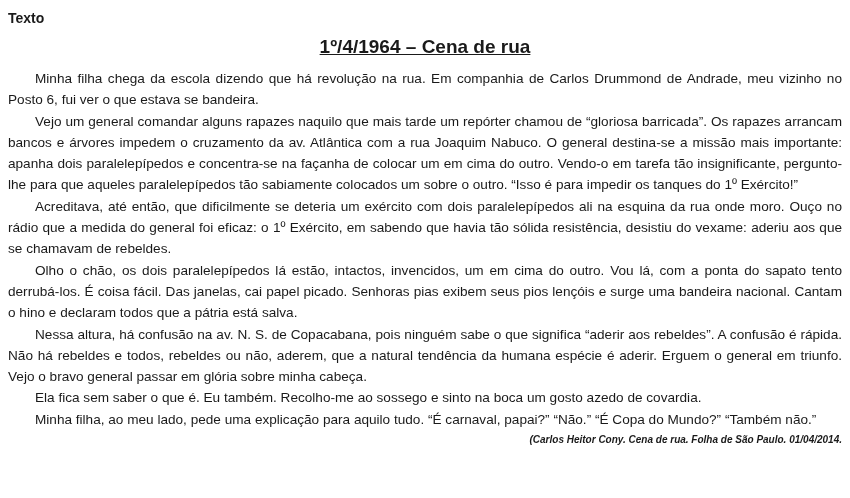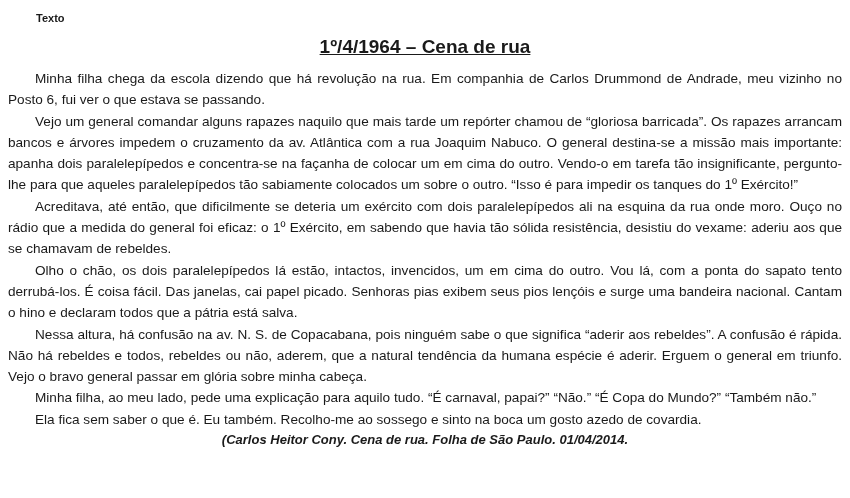--- a/index.html
+++ b/index.html
@@ -14,67 +14,66 @@
     font-family: "Liberation Sans", sans-serif;
     color: #1a1a1a;
   }
   .page {
     box-sizing: border-box;
     width: 850px;
     height: 498px;
     padding: 10px 8px 0 8px;
   }
   .section-label {
-    font-size: 11px;
+    font-size: 14px;
     font-weight: bold;
     line-height: 16px;
-    margin-left: 28px;
   }
   .doc-title {
     text-align: center;
     font-size: 19px;
     font-weight: bold;
     margin: 12px 0 12px 0;
     line-height: 18px;
   }
   .doc-title .underlined {
     text-decoration: underline;
   }
   p.body-par {
     margin: 0;
     font-size: 13.6px;
     line-height: 21.3px;
     text-align: justify;
     text-indent: 27px;
   }
   .citation {
     margin-top: 1px;
-    text-align: center;
+    text-align: right;
     font-weight: bold;
     font-style: italic;
-    font-size: 13px;
+    font-size: 10px;
     line-height: 17.5px;
   }
 </style>
 </head>
 <body>
 
 <div class="page">
 
   <div class="section-label">Texto</div>
 
   <div class="doc-title">
     <span class="underlined">1º/4/1964 – Cena de rua</span>
   </div>
 
-  <p class="body-par">Minha filha chega da escola dizendo que há revolução na rua. Em companhia de Carlos Drummond de Andrade, meu vizinho no Posto 6, fui ver o que estava se passando.</p>
+  <p class="body-par">Minha filha chega da escola dizendo que há revolução na rua. Em companhia de Carlos Drummond de Andrade, meu vizinho no Posto 6, fui ver o que estava se bandeira.</p>
   <p class="body-par">Vejo um general comandar alguns rapazes naquilo que mais tarde um repórter chamou de “gloriosa barricada”. Os rapazes arrancam bancos e árvores impedem o cruzamento da av. Atlântica com a rua Joaquim Nabuco. O general destina-se a missão mais importante: apanha dois paralelepípedos e concentra-se na façanha de colocar um em cima do outro. Vendo-o em tarefa tão insignificante, pergunto-lhe para que aqueles paralelepípedos tão sabiamente colocados um sobre o outro. “Isso é para impedir os tanques do 1º Exército!”</p>
   <p class="body-par">Acreditava, até então, que dificilmente se deteria um exército com dois paralelepípedos ali na esquina da rua onde moro. Ouço no rádio que a medida do general foi eficaz: o 1º Exército, em sabendo que havia tão sólida resistência, desistiu do vexame: aderiu aos que se chamavam de rebeldes.</p>
   <p class="body-par">Olho o chão, os dois paralelepípedos lá estão, intactos, invencidos, um em cima do outro. Vou lá, com a ponta do sapato tento derrubá-los. É coisa fácil. Das janelas, cai papel picado. Senhoras pias exibem seus pios lençóis e surge uma bandeira nacional. Cantam o hino e declaram todos que a pátria está salva.</p>
   <p class="body-par">Nessa altura, há confusão na av. N. S. de Copacabana, pois ninguém sabe o que significa “aderir aos rebeldes”. A confusão é rápida. Não há rebeldes e todos, rebeldes ou não, aderem, que a natural tendência da humana espécie é aderir. Erguem o general em triunfo. Vejo o bravo general passar em glória sobre minha cabeça.</p>
+  <p class="body-par">Ela fica sem saber o que é. Eu também. Recolho-me ao sossego e sinto na boca um gosto azedo de covardia.</p>
   <p class="body-par">Minha filha, ao meu lado, pede uma explicação para aquilo tudo. “É carnaval, papai?” “Não.” “É Copa do Mundo?” “Também não.”</p>
-  <p class="body-par">Ela fica sem saber o que é. Eu também. Recolho-me ao sossego e sinto na boca um gosto azedo de covardia.</p>
 
   <div class="citation">
     <div>(Carlos Heitor Cony. Cena de rua. Folha de São Paulo. 01/04/2014.</div>
   </div>
 
 </div>
 
 </body></html>

